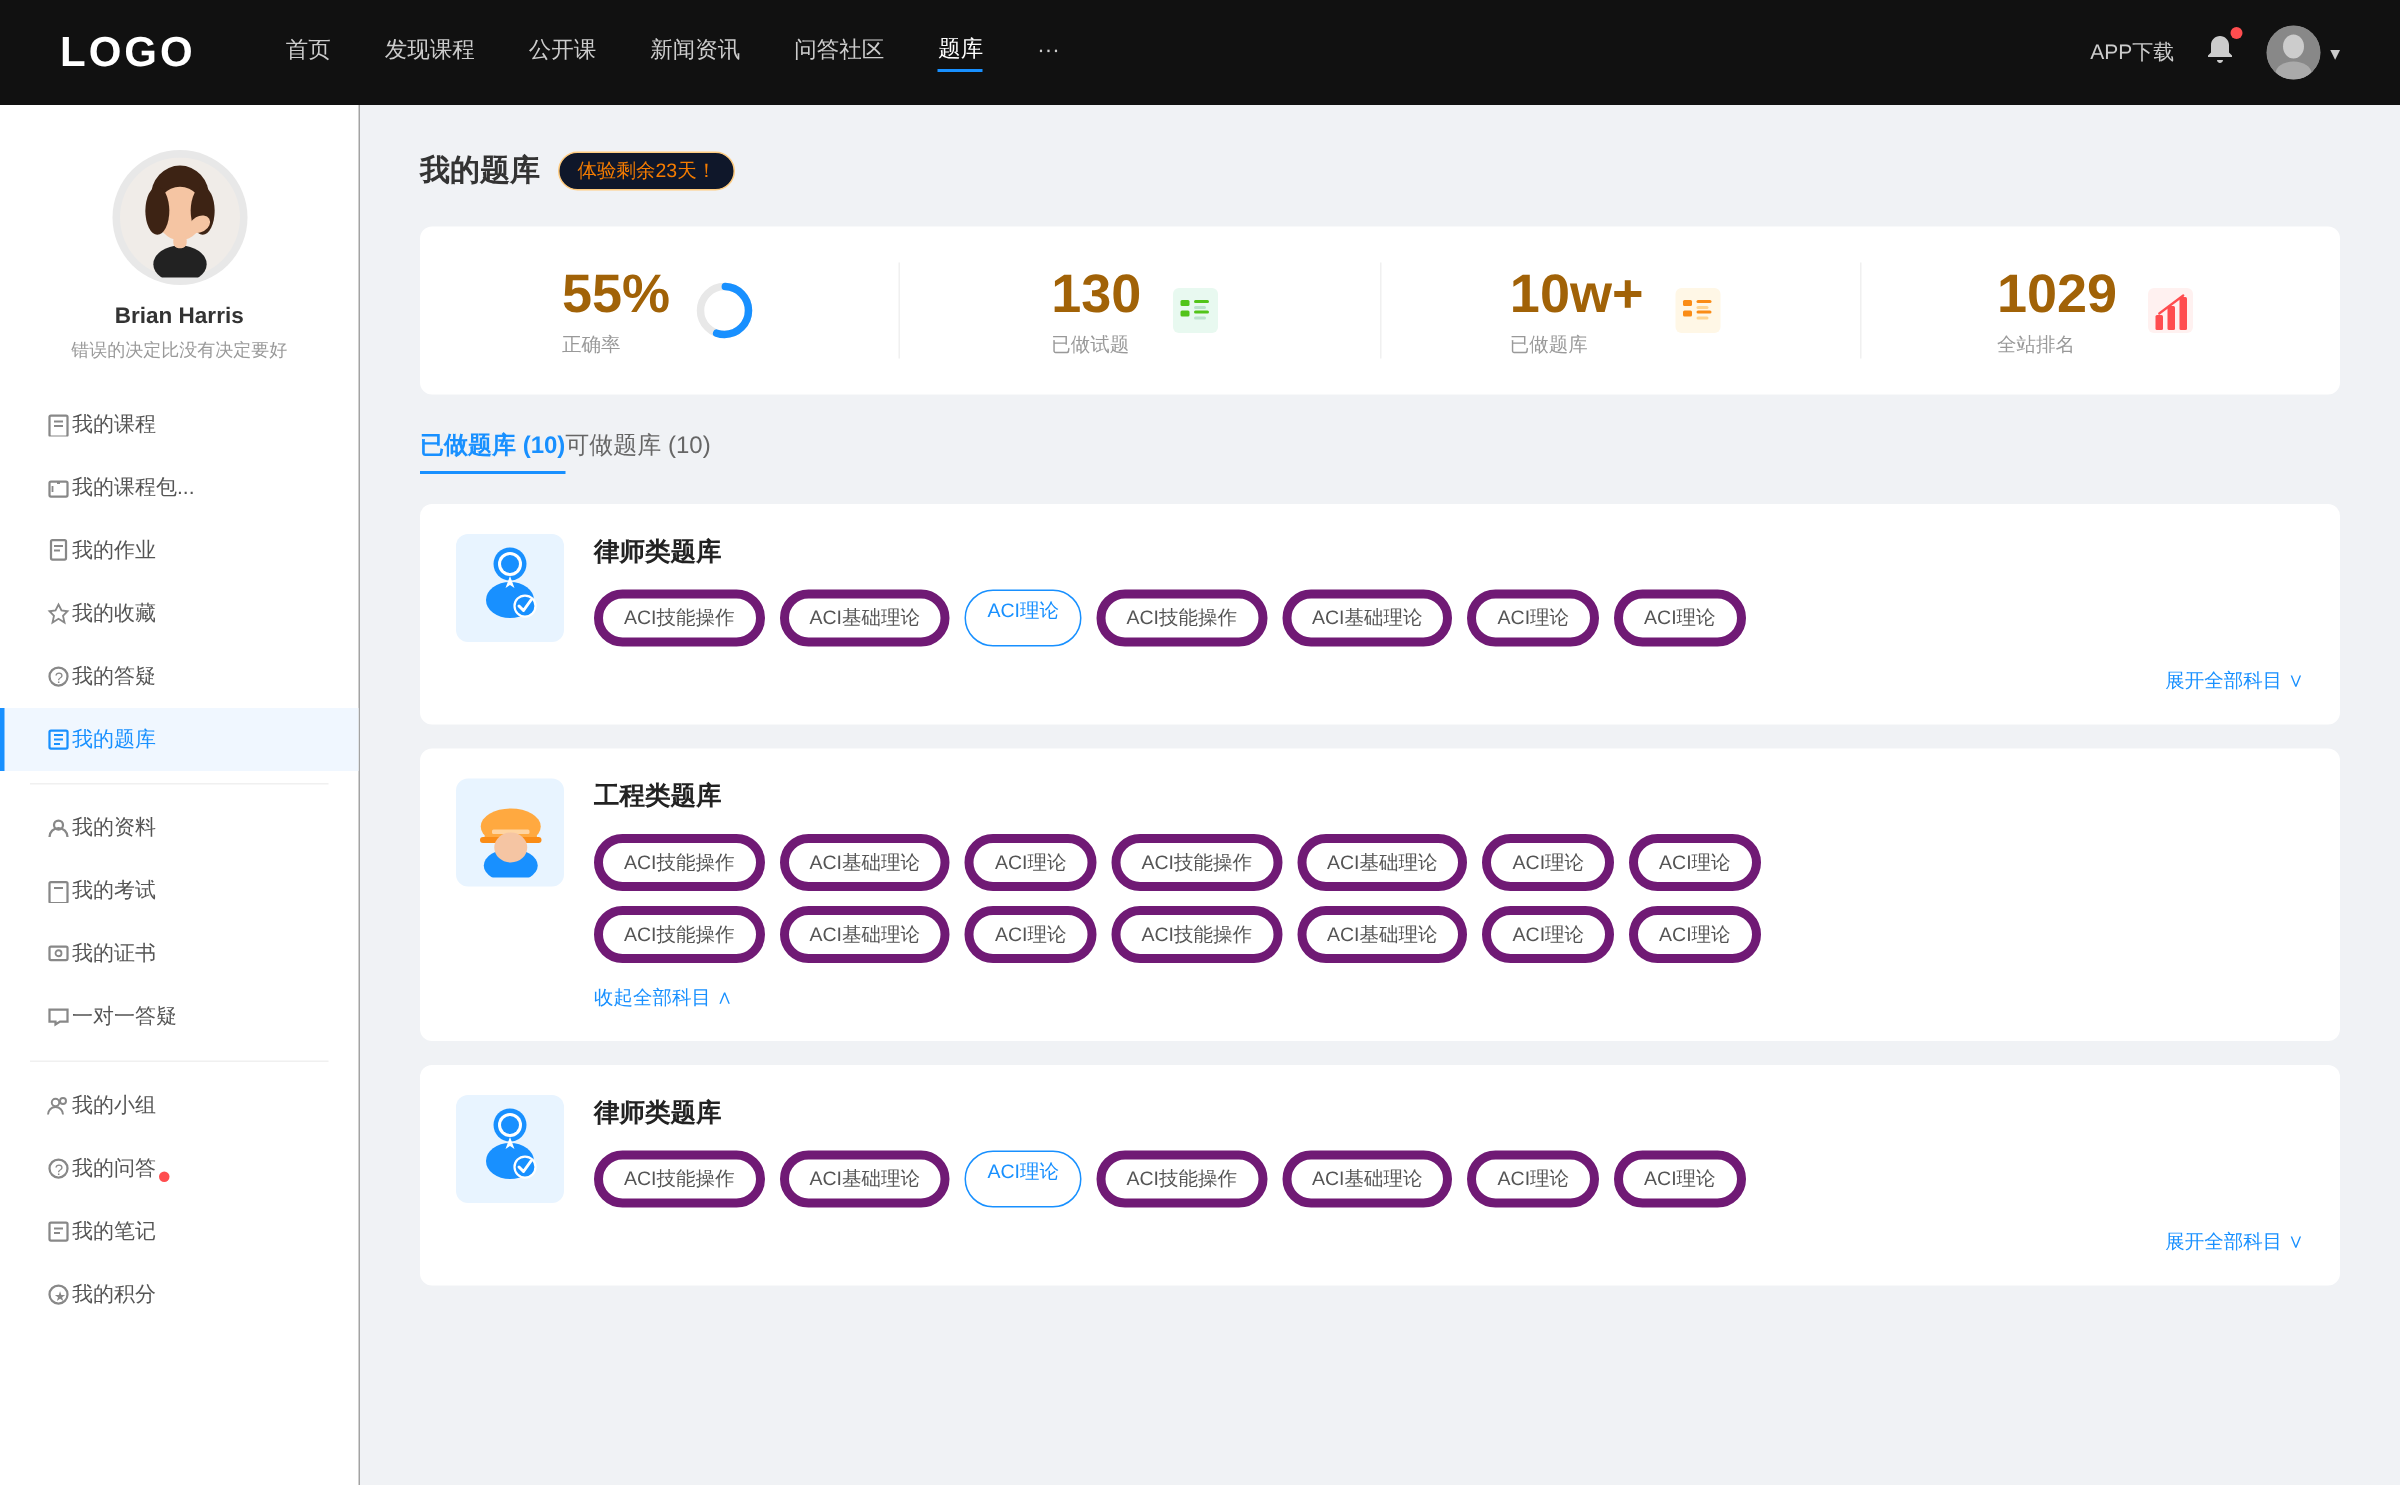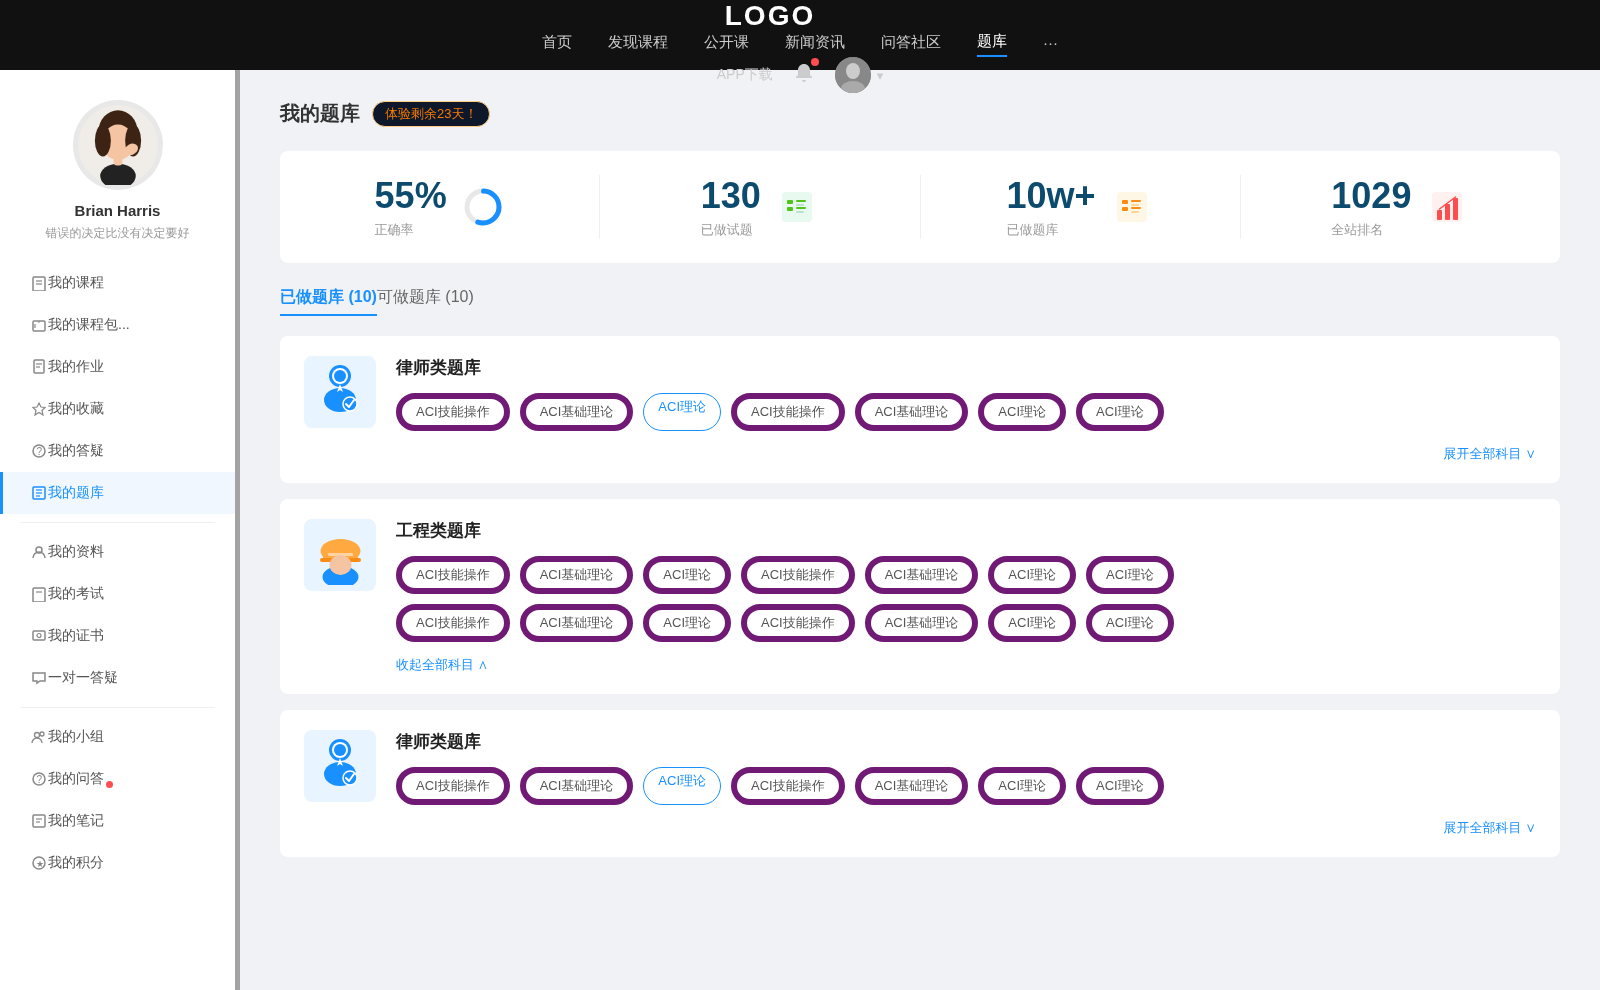--- a/index.html
+++ b/index.html
@@ -4,25 +4,24 @@
   <style>
     * { box-sizing: border-box; margin: 0; padding: 0; }
     body { font-family: -apple-system, BlinkMacSystemFont, 'PingFang SC', 'Microsoft YaHei', sans-serif; background: #f0f2f5; color: #333; }
 
     
     .header {
       background: #111;
       height: 70px;
       display: flex;
       align-items: center;
-      padding: 0 56px;
+      padding: 0 40px;
       position: fixed;
       top: 0; left: 0; right: 0;
       z-index: 100;
-      flex-direction: column;
     }
     .logo {
       color: #fff;
       font-size: 28px;
       font-weight: bold;
       letter-spacing: 2px;
       margin-right: 60px;
     }
     .nav {
       display: flex;
@@ -91,21 +90,21 @@
 
     
     .sidebar {
       width: 240px;
       background: #fff;
       flex-shrink: 0;
       padding: 30px 0;
       display: flex;
       flex-direction: column;
       align-items: center;
-      border-right: 5px solid #a3a3a3;
+      border-right: 1px solid #a3a3a3;
     }
     .profile-avatar {
       width: 90px;
       height: 90px;
       border-radius: 50%;
       background: #e8e8e8;
       margin-bottom: 12px;
       overflow: hidden;
       display: flex;
       align-items: center;
@@ -216,21 +215,21 @@
       align-items: center;
       justify-content: center;
       gap: 14px;
       border-right: 1px solid #f0f0f0;
       padding: 0 20px;
     }
     .stat-item:last-child { border-right: none; }
     .stat-value {
       font-size: 36px;
       font-weight: 700;
-      color: #0c4a6e;
+      color: #a16207;
     }
     .stat-label {
       font-size: 13px;
       color: #999;
       margin-top: 4px;
     }
     .stat-icon {
       width: 44px;
       height: 44px;
       border-radius: 50%;

